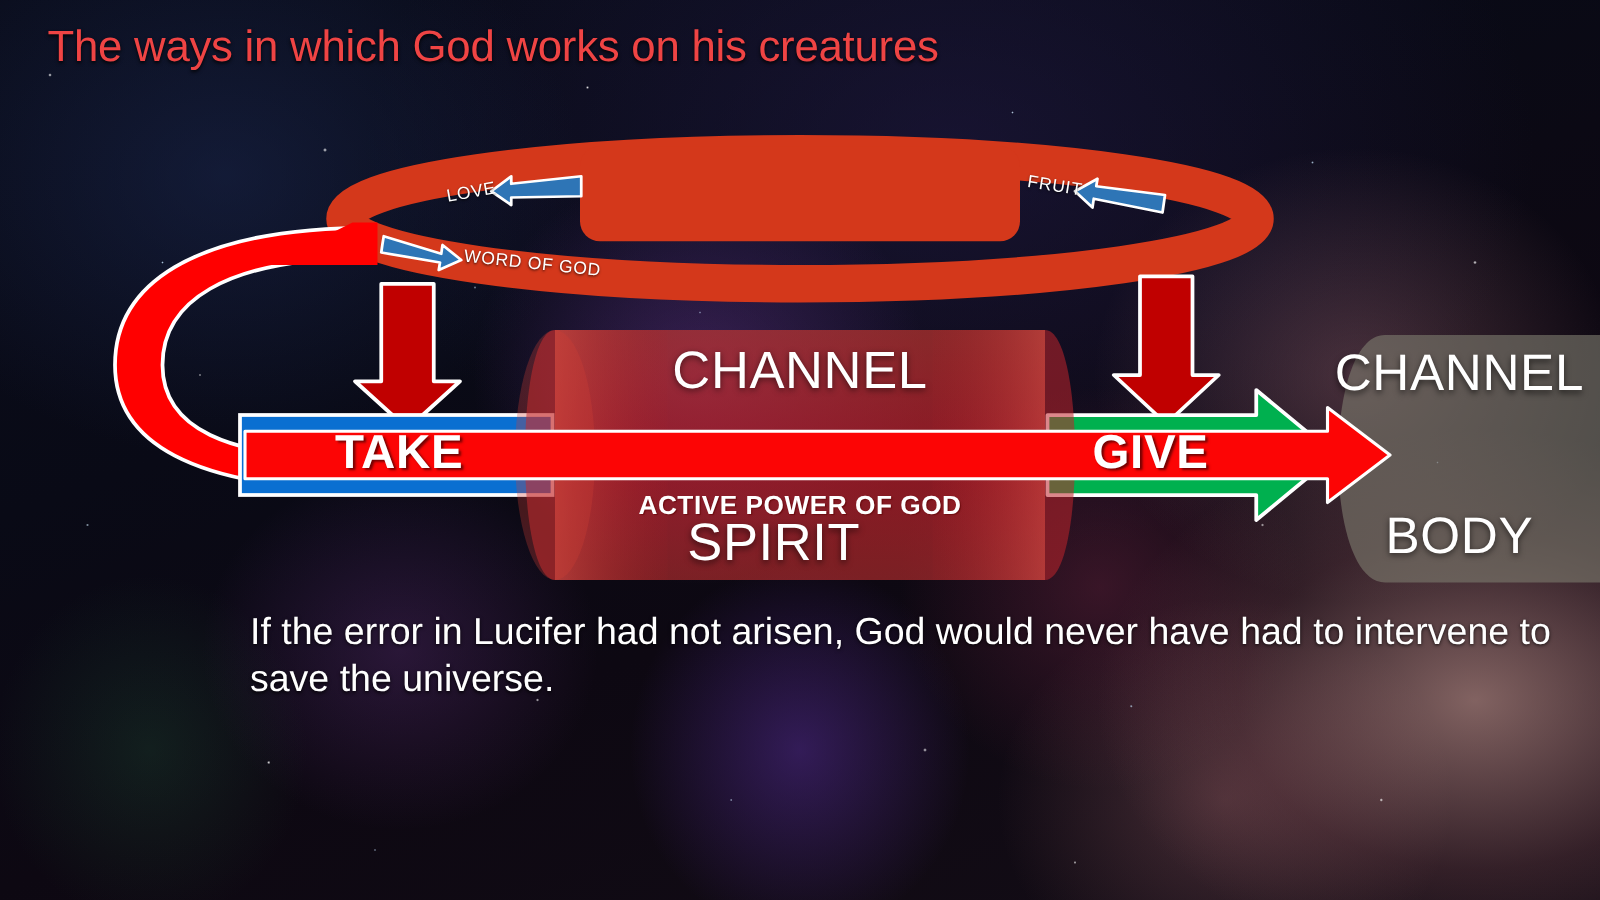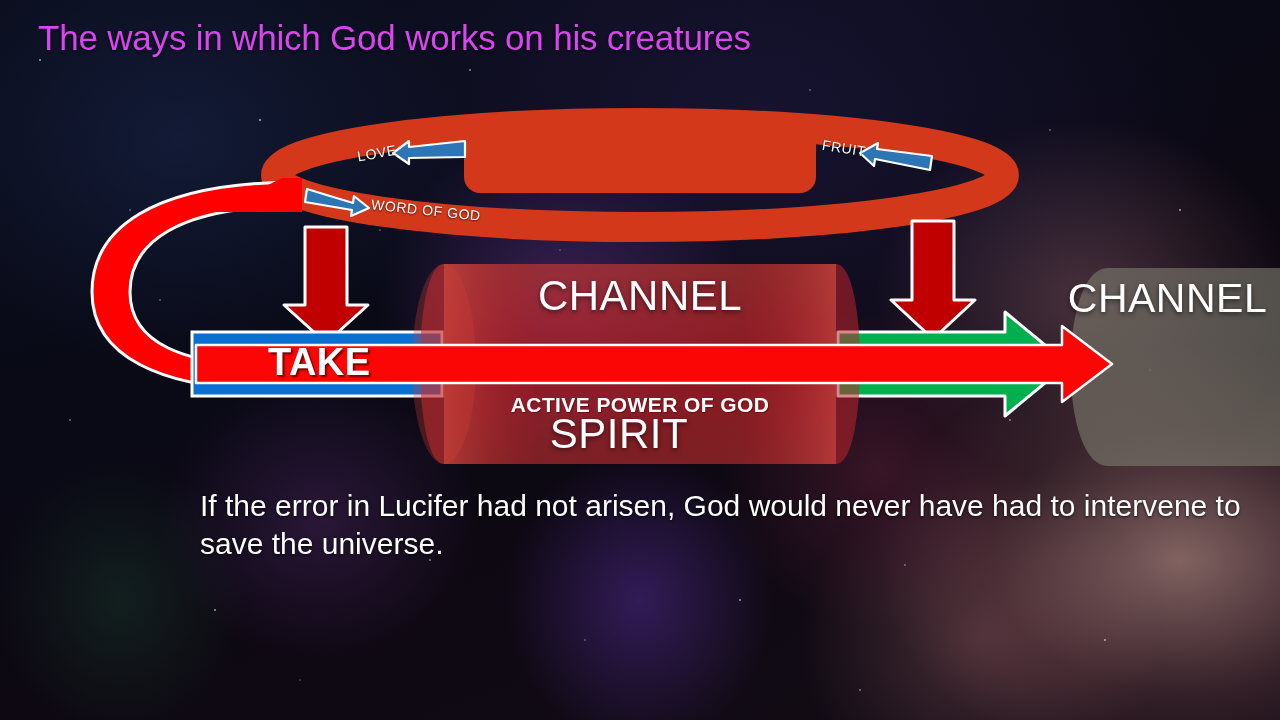--- a/index.html
+++ b/index.html
@@ -60,21 +60,21 @@
       radial-gradient(1.3px 1.3px at 1010px 420px, rgba(255,255,255,0.75), transparent),
       radial-gradient(1.1px 1.1px at 380px 230px, rgba(210,235,255,0.7), transparent),
       radial-gradient(1.2px 1.2px at 860px 690px, rgba(255,255,255,0.8), transparent),
       radial-gradient(1.0px 1.0px at 1150px 370px, rgba(200,225,255,0.65), transparent);
   }
 
   
   .title {
     position: absolute;
     left: 38px; top: 18px;
-    color: #d946ef;
+    color: #ef4444;
     font-size: 35px;
     font-weight: 400;
     letter-spacing: -0.2px;
     text-shadow: 0 1px 3px rgba(0,0,0,0.85);
     white-space: nowrap;
   }
 
   
   .svg-layer { position: absolute; inset: 0; }
 
@@ -254,18 +254,20 @@
 
   <div class="txt ring-lbl lbl-love">LOVE</div>
   <div class="txt ring-lbl lbl-fruit">FRUIT</div>
   <div class="txt ring-lbl lbl-wordofgod">WORD OF GOD</div>
 
   <div class="txt channel-top">CHANNEL</div>
   <div class="txt apog-lbl">ACTIVE POWER OF GOD</div>
   <div class="txt spirit-bottom">SPIRIT</div>
 
   <div class="txt take-lbl">TAKE</div>
+  <div class="txt give-lbl">GIVE</div>
 
   <div class="txt right-channel">CHANNEL</div>
+  <div class="txt right-body">BODY</div>
 
   <div class="caption">If the error in Lucifer had not arisen, God would never have had to intervene to save the universe.</div>
 
 </div>
 
 </body></html>

